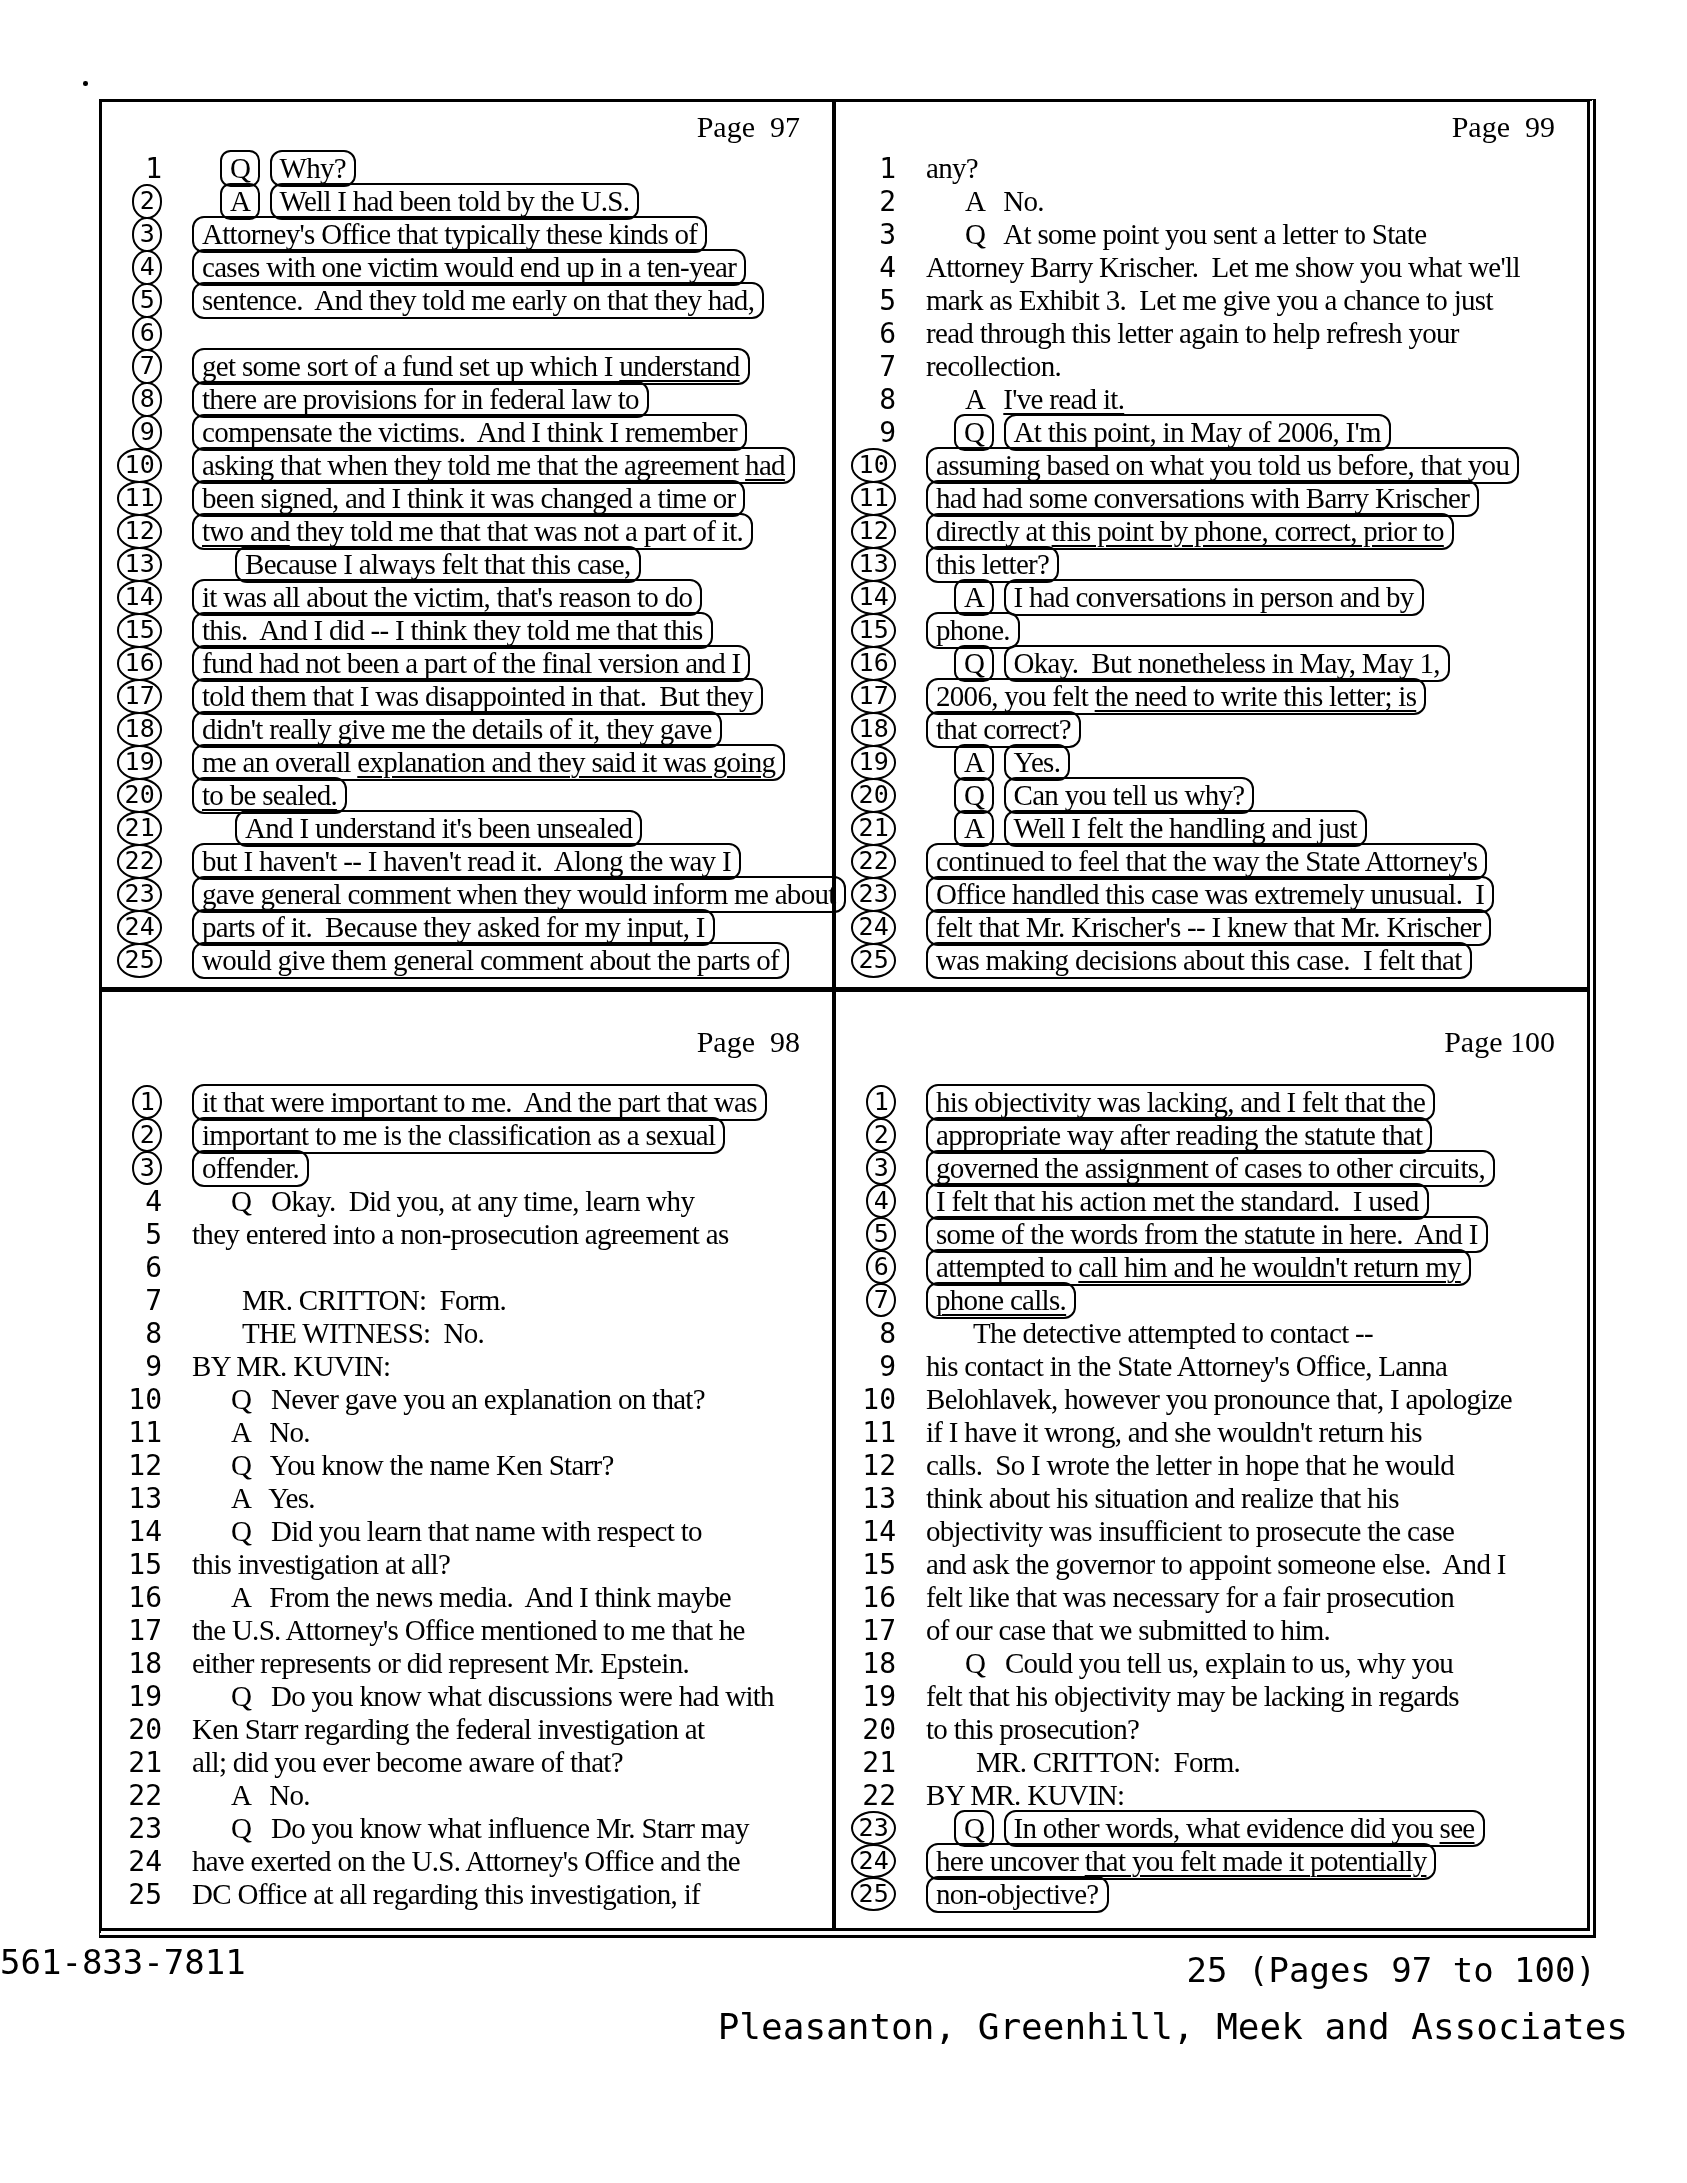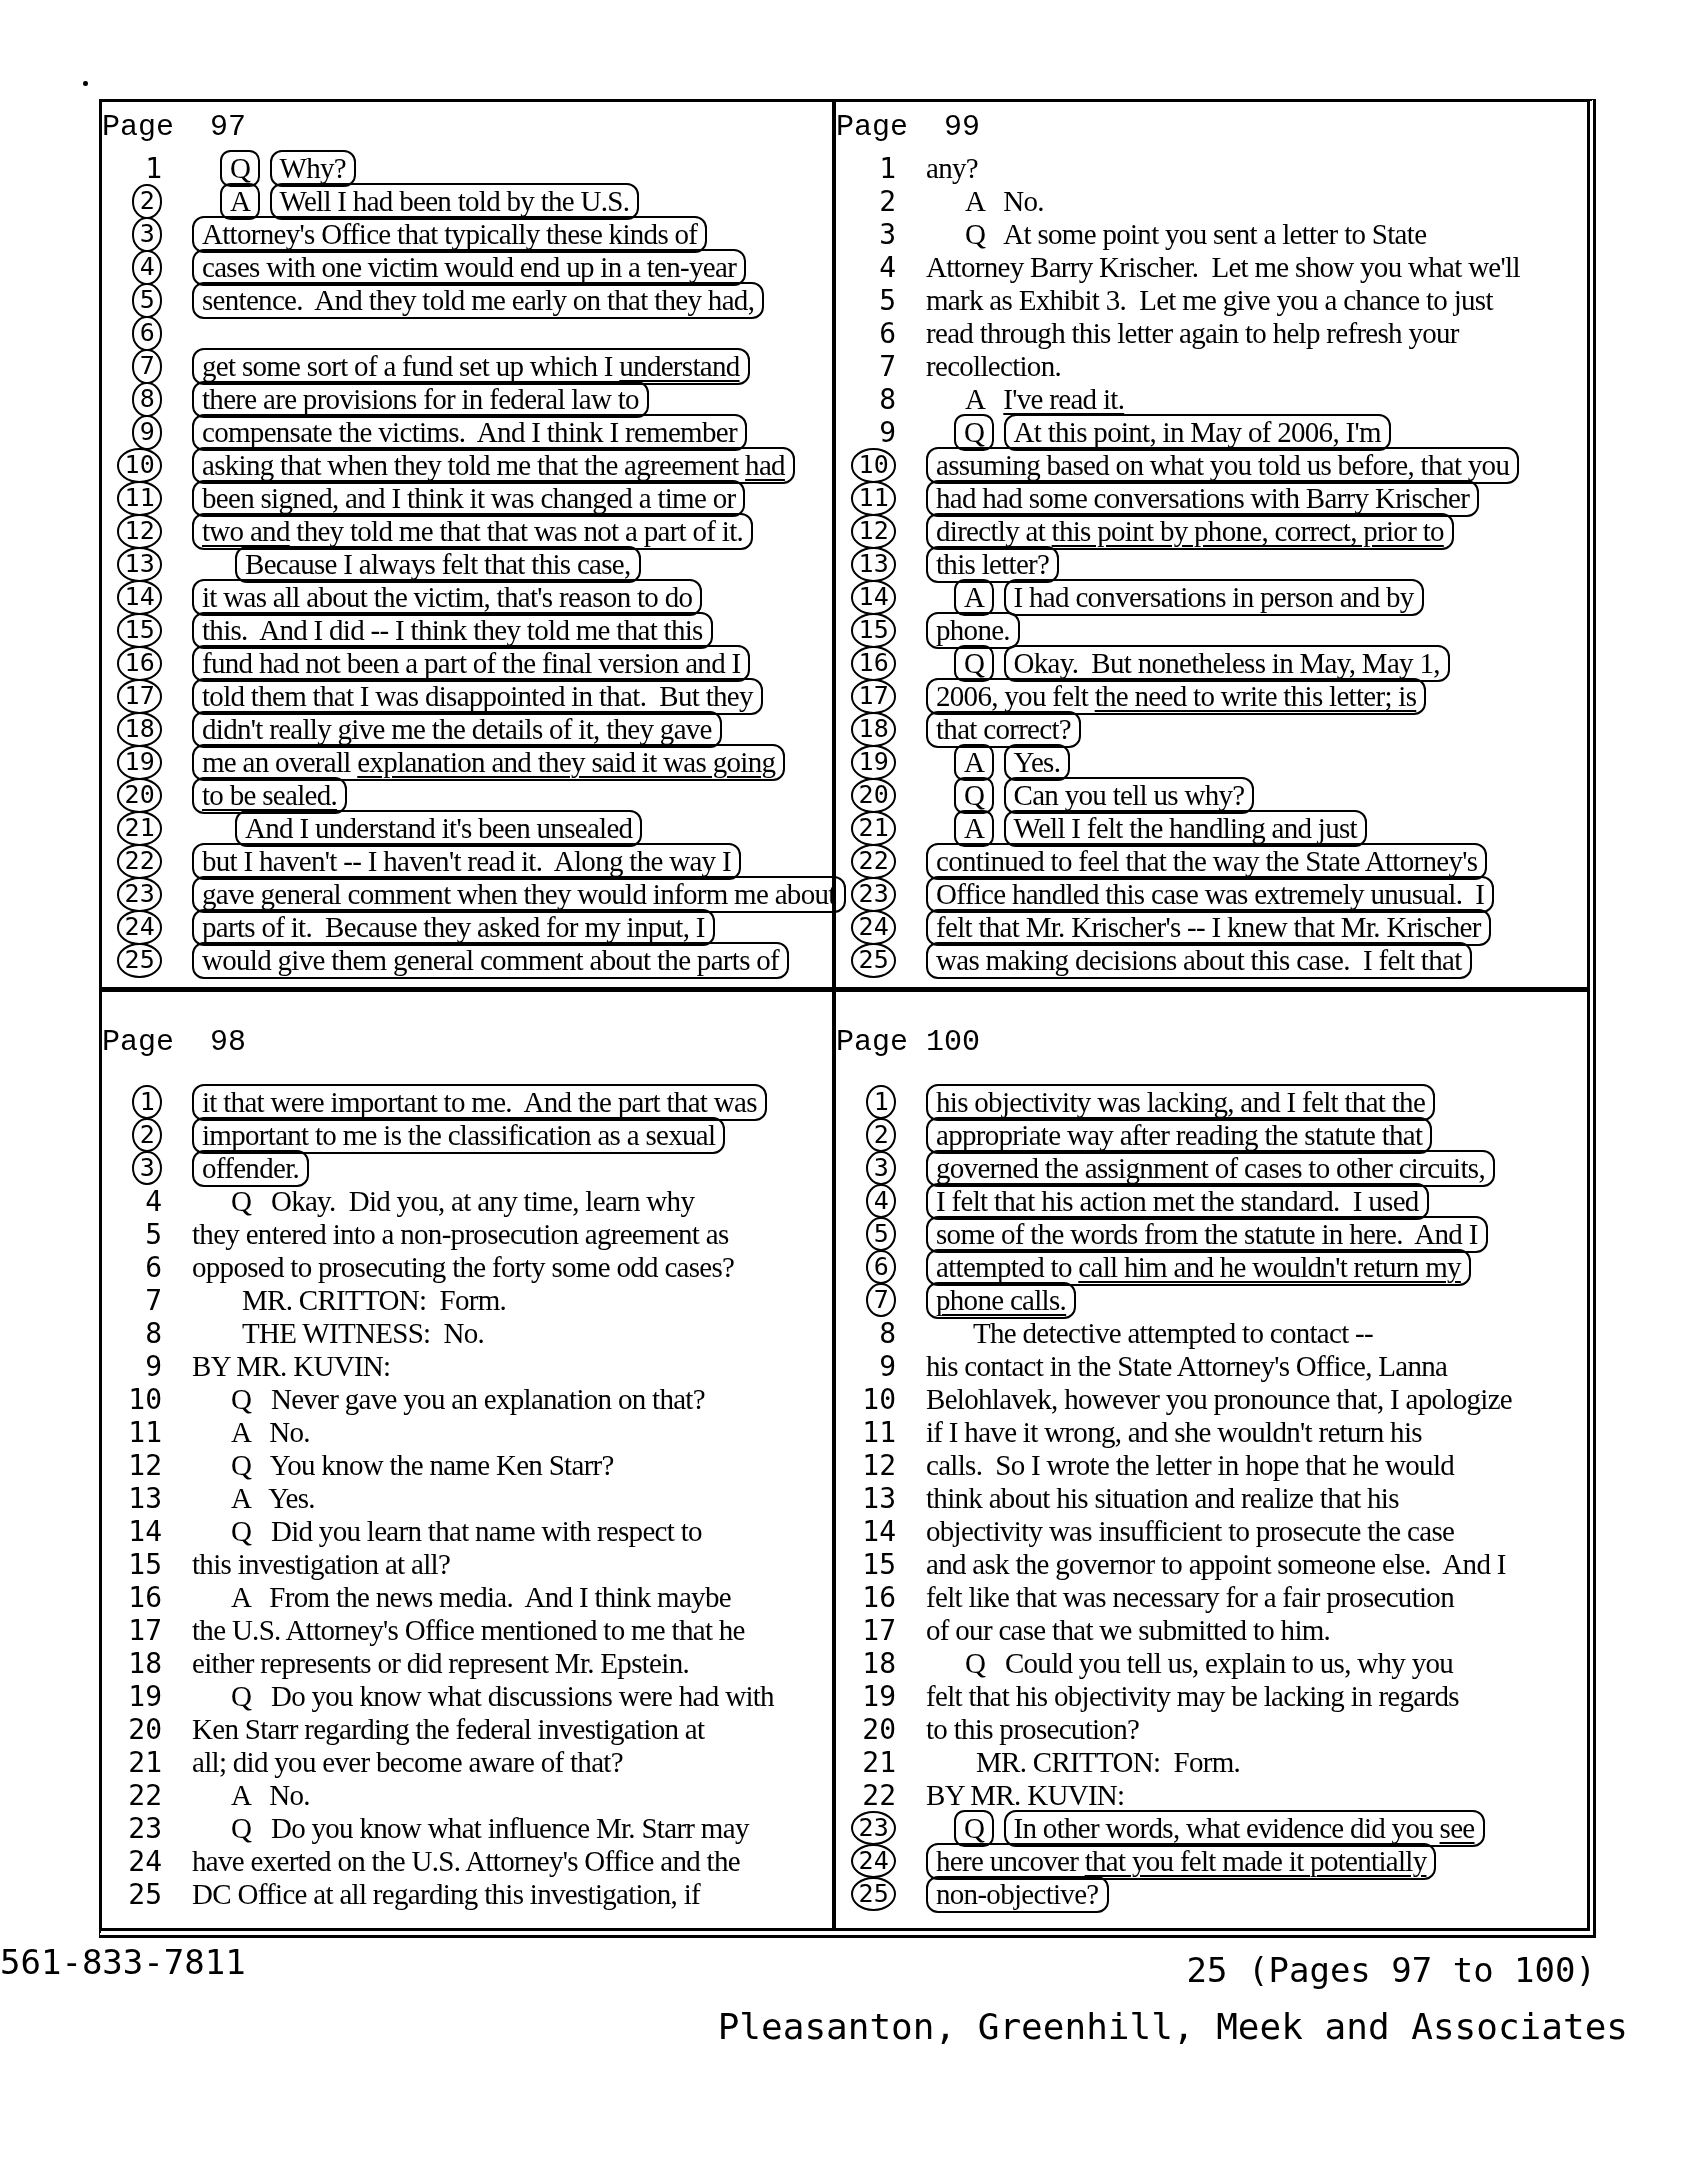--- a/index.html
+++ b/index.html
@@ -24,23 +24,23 @@
     border-bottom: 10.6px double #000;
     display: grid;
     grid-template-columns: 734px 1fr;
     grid-template-rows: 890px 1fr;
     background: #fff;
   }
   .page { box-sizing: border-box; position: relative; overflow: visible; }
   .qleft { border-right: 4px solid #000; }
   .qtop  { border-bottom: 5.3px solid #000; }
   .page-header {
-    font-family: Liberation Mono, monospace;
+    font-family: Liberation Serif, serif;
     font-size: 30px; line-height: 34px;
-    text-align: left; padding-right: 32px;
+    text-align: right; padding-right: 32px;
     margin-top: 8px; white-space: pre;
   }
   .qbottom .page-header { margin-top: 33px; }
   .lines { margin-top: 8px; }
   .qbottom .lines { margin-top: 26.5px; }
   .line {
     display: flex; align-items: center;
     height: 33px; white-space: pre;
     font-size: 29px; letter-spacing: -0.7px;
   }
@@ -155,21 +155,21 @@
       </div>
   </section>
   <section class="page qbottom qleft">
     <div class="page-header">Page  98</div>
     <div class="lines">
         <div class="line i0"><span class="num"><span class="numcirc">1</span></span><div class="content"><span class="tbox"><span>it that were important to me.  And the part that was</span></span></div></div>
         <div class="line i0"><span class="num"><span class="numcirc">2</span></span><div class="content"><span class="tbox"><span>important to me is the classification as a sexual</span></span></div></div>
         <div class="line i0"><span class="num"><span class="numcirc">3</span></span><div class="content"><span class="tbox"><span>offender.</span></span></div></div>
         <div class="line i2"><span class="num"><span class="numplain">4</span></span><div class="content"><span class="plaintext"><span>Q   Okay.  Did you, at any time, learn why</span></span></div></div>
         <div class="line i0"><span class="num"><span class="numplain">5</span></span><div class="content"><span class="plaintext"><span>they entered into a non-prosecution agreement as</span></span></div></div>
-        <div class="line i0"><span class="num"><span class="numplain">6</span></span><div class="content"><span class="plaintext"><span>opposed to prosecuting the forty some odd cases?</span></span></div></div>
+        <div class="line i0"><span class="num"><span class="numplain">6</span></span></div>
         <div class="line i3"><span class="num"><span class="numplain">7</span></span><div class="content"><span class="plaintext"><span>MR. CRITTON:  Form.</span></span></div></div>
         <div class="line i3"><span class="num"><span class="numplain">8</span></span><div class="content"><span class="plaintext"><span>THE WITNESS:  No.</span></span></div></div>
         <div class="line i0"><span class="num"><span class="numplain">9</span></span><div class="content"><span class="plaintext"><span>BY MR. KUVIN:</span></span></div></div>
         <div class="line i2"><span class="num"><span class="numplain">10</span></span><div class="content"><span class="plaintext"><span>Q   Never gave you an explanation on that?</span></span></div></div>
         <div class="line i2"><span class="num"><span class="numplain">11</span></span><div class="content"><span class="plaintext"><span>A   No.</span></span></div></div>
         <div class="line i2"><span class="num"><span class="numplain">12</span></span><div class="content"><span class="plaintext"><span>Q   You know the name Ken Starr?</span></span></div></div>
         <div class="line i2"><span class="num"><span class="numplain">13</span></span><div class="content"><span class="plaintext"><span>A   Yes.</span></span></div></div>
         <div class="line i2"><span class="num"><span class="numplain">14</span></span><div class="content"><span class="plaintext"><span>Q   Did you learn that name with respect to</span></span></div></div>
         <div class="line i0"><span class="num"><span class="numplain">15</span></span><div class="content"><span class="plaintext"><span>this investigation at all?</span></span></div></div>
         <div class="line i2"><span class="num"><span class="numplain">16</span></span><div class="content"><span class="plaintext"><span>A   From the news media.  And I think maybe</span></span></div></div>

